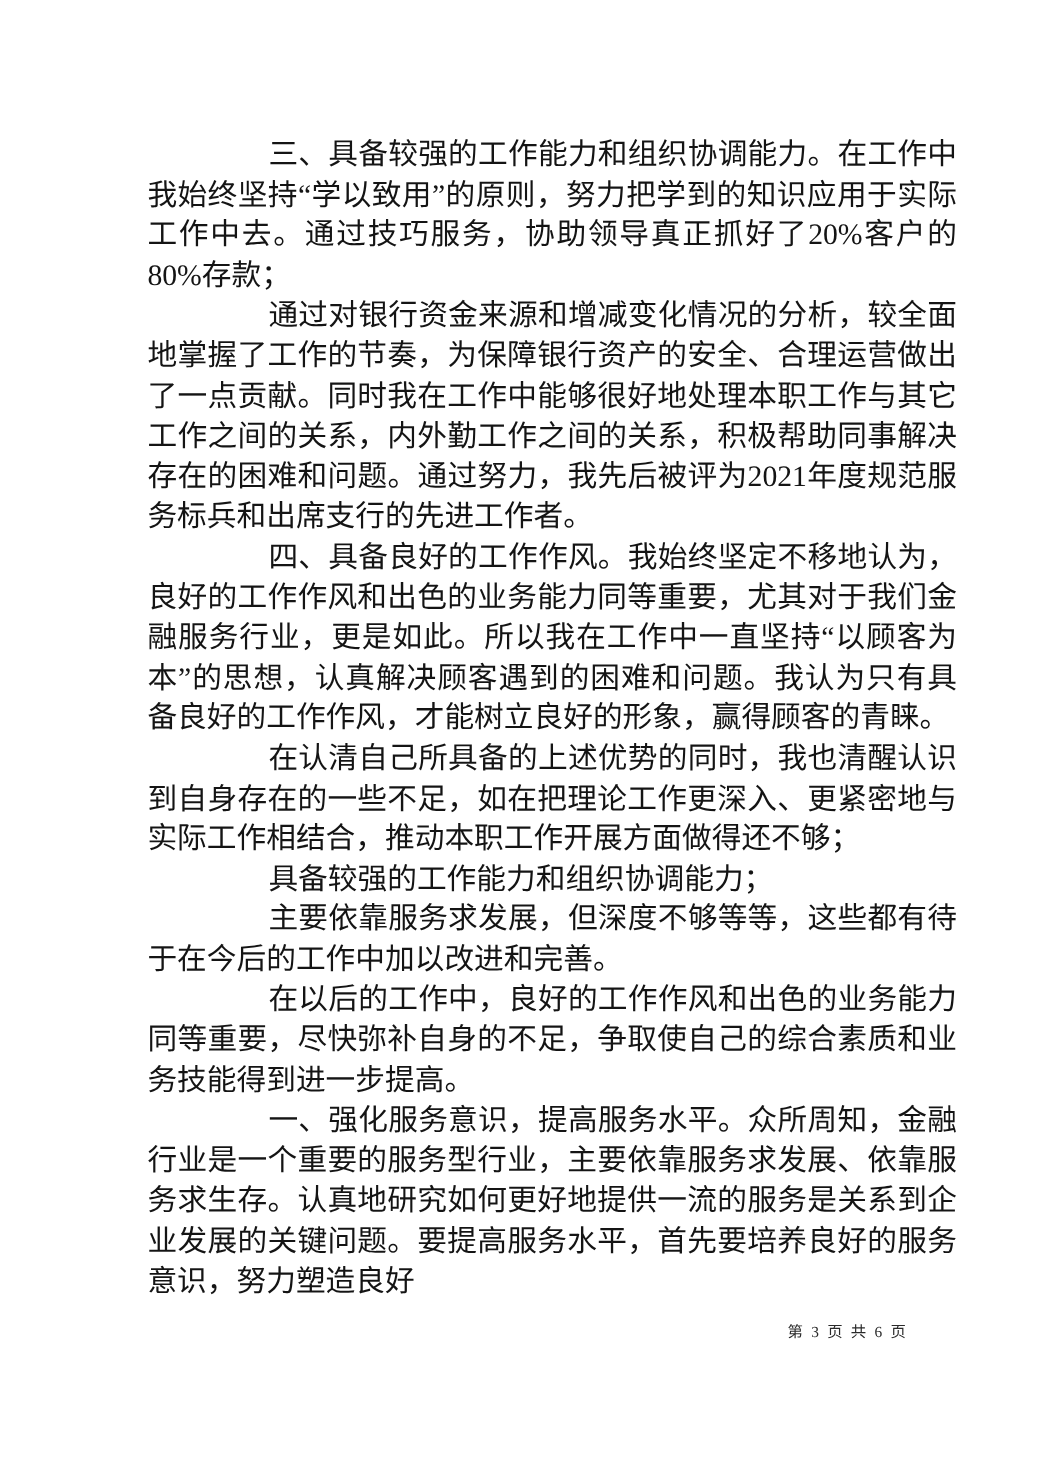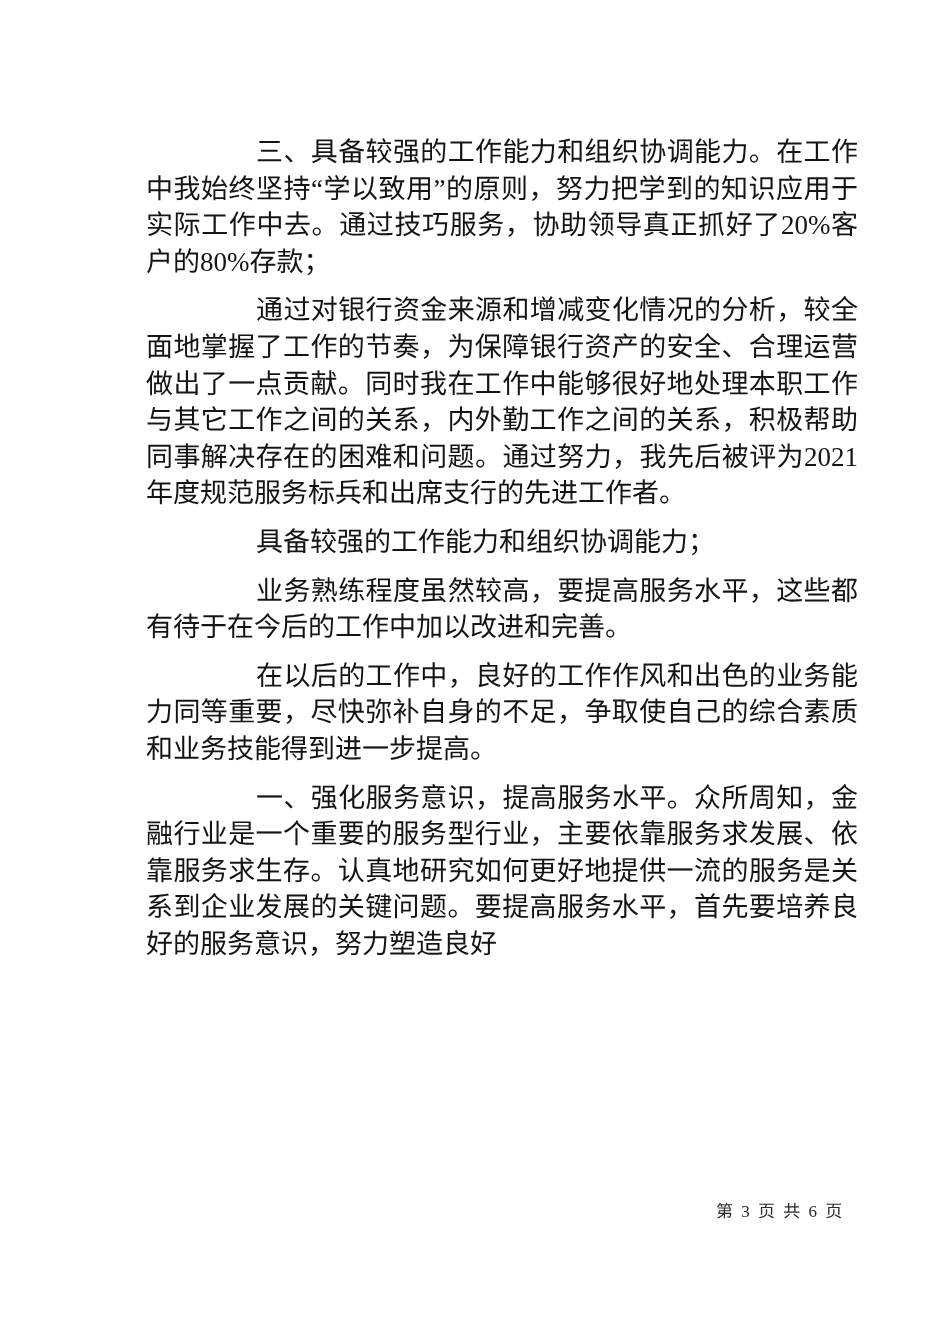--- a/index.html
+++ b/index.html
@@ -24,54 +24,56 @@
     position: absolute;
     left: 134px;
     top: 122px;
     width: 736px;
     font-size: 27px;
     line-height: 36.6px;
     color: #141414;
     text-align: justify;
   }
   .doc-body p {
-    margin: 12px;
+    margin: 0;
     padding: 0;
     text-indent: 110px;
     
     text-justify: inter-ideograph;
   }
   .page-footer {
     position: absolute;
     left: 716px;
     top: 1201px;
-    font-size: 17px;
+    font-size: 14px;
     line-height: 22px;
     color: #2a2a2a;
     letter-spacing: 2px;
     white-space: pre;
   }
 </style>
 </head>
 <body>
 
 <div class="page">
 
   <div class="doc-body">
 
       <p>三、具备较强的工作能力和组织协调能力。在工作中我始终坚持“学以致用”的原则，努力把学到的知识应用于实际工作中去。通过技巧服务，协助领导真正抓好了20%客户的80%存款；</p>
 
 
       <p>通过对银行资金来源和增减变化情况的分析，较全面地掌握了工作的节奏，为保障银行资产的安全、合理运营做出了一点贡献。同时我在工作中能够很好地处理本职工作与其它工作之间的关系，内外勤工作之间的关系，积极帮助同事解决存在的困难和问题。通过努力，我先后被评为2021年度规范服务标兵和出席支行的先进工作者。</p>
 
+      <p>四、具备良好的工作作风。我始终坚定不移地认为，良好的工作作风和出色的业务能力同等重要，尤其对于我们金融服务行业，更是如此。所以我在工作中一直坚持“以顾客为本”的思想，认真解决顾客遇到的困难和问题。我认为只有具备良好的工作作风，才能树立良好的形象，赢得顾客的青睐。</p>
 
+      <p>在认清自己所具备的上述优势的同时，我也清醒认识到自身存在的一些不足，如在把理论工作更深入、更紧密地与实际工作相结合，推动本职工作开展方面做得还不够；</p>
 
       <p>具备较强的工作能力和组织协调能力；</p>
 
-      <p>业务熟练程度虽然较高，要提高服务水平，这些都有待于在今后的工作中加以改进和完善。</p>
+      <p>主要依靠服务求发展，但深度不够等等，这些都有待于在今后的工作中加以改进和完善。</p>
 
       <p>在以后的工作中，良好的工作作风和出色的业务能力同等重要，尽快弥补自身的不足，争取使自己的综合素质和业务技能得到进一步提高。</p>
 
 
       <p>一、强化服务意识，提高服务水平。众所周知，金融行业是一个重要的服务型行业，主要依靠服务求发展、依靠服务求生存。认真地研究如何更好地提供一流的服务是关系到企业发展的关键问题。要提高服务水平，首先要培养良好的服务意识，努力塑造良好</p>
     </div>
 
   <div class="page-footer">第 3 页 共 6 页</div>
 
 </div>

